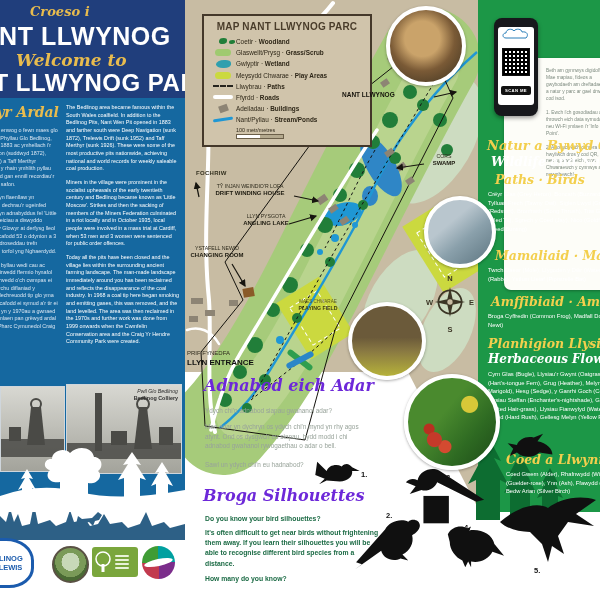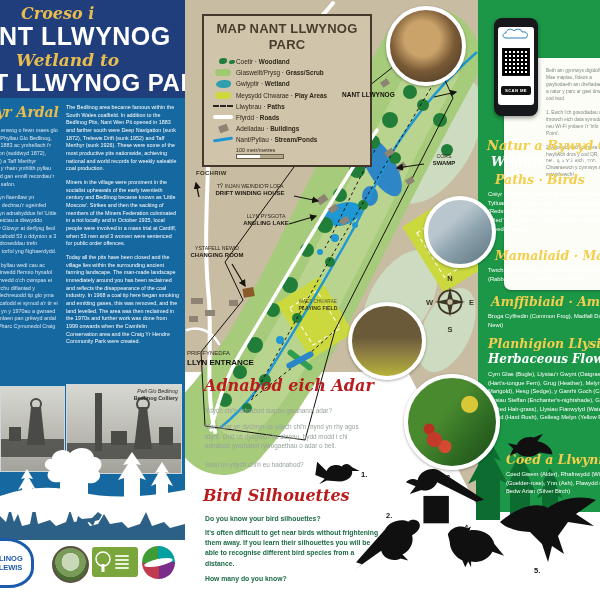--- a/index.html
+++ b/index.html
@@ -4,21 +4,21 @@
 <style>
   html,body{margin:0;padding:0;background:#fff}
   #poster{position:relative;width:600px;height:600px;background:#fff;overflow:hidden;
           font-family:"Liberation Sans",sans-serif;-webkit-font-smoothing:antialiased}
   .abs{position:absolute}
   .script{font-family:"DejaVu Serif",serif;font-style:italic;font-weight:bold}
 
   
   .left-panel{left:0;top:0;width:185px;height:512px;background:#1568a0;z-index:3}
   .left-header{left:0;top:0;width:185px;height:98px;background:#203e7c;overflow:hidden;z-index:4}
-  .croeso{left:21px;top:4px;color:#e8bc4e;font-size:16px}
+  .croeso{left:30px;top:4px;color:#e8bc4e;font-size:13px}
   .title-cy{left:-38px;top:22px;color:#fff;font-weight:800;font-size:25px;white-space:nowrap;letter-spacing:.5px}
   .welcome{left:16px;top:50px;color:#e8bc4e;font-size:17px}
   .title-en{left:-60px;top:69px;color:#fff;font-weight:800;font-size:24px;white-space:nowrap;letter-spacing:.5px}
   .col-cy{left:-58px;top:104px;width:116px;z-index:4}
   .col-en{left:66px;top:104px;width:113px;z-index:4}
   .col-head{color:#e8bc4e;font-size:14px;margin:0 0 7px 0;white-space:nowrap}
   .col-cy p,.col-en p{color:#d9e6f2;font-size:5.4px;line-height:1.42;margin:0 0 6px 0}
   .col-en p{color:#ffffff}
   .photo{background:linear-gradient(#d8d8d2,#a3a39b);overflow:hidden;z-index:4;border:1px solid #cfd6dc}
   .photo-l{left:0;top:386px;width:63px;height:84px}
@@ -41,21 +41,21 @@
   .logo-cbc{left:142px;top:546px;width:33px;height:33px;border-radius:50%;z-index:3;
             background:conic-gradient(#00a0a0 0 90deg,#7b2d8b 90deg 180deg,#c23a4e 180deg 270deg,#3f9c35 270deg 360deg);position:absolute}
   .logo-cbc::after{content:"";position:absolute;left:2px;top:13px;width:29px;height:7px;background:#fff;border-radius:50%;transform:rotate(-12deg)}
 
   
   .map-bg{left:185px;top:0;width:295px;height:372px;background:#c8bca3;z-index:0}
   .map-bg2{left:408px;top:372px;width:72px;height:140px;background:#c8bca3;z-index:0;clip-path:polygon(100% 0,0 0,100% 100%)}
   .map-svg{left:185px;top:0;width:295px;height:512px;z-index:1}
 
   .legend{left:202px;top:14px;width:170px;background:#d0c4ab;border:2px solid #44382a;padding:5px 6px 6px 6px;box-sizing:border-box;z-index:2}
-  .legend-title{font-size:13px;font-weight:bold;color:#4a3d2b;text-align:center;line-height:1.25;letter-spacing:.2px}
+  .legend-title{font-size:10px;font-weight:bold;color:#4a3d2b;text-align:center;line-height:1.25;letter-spacing:.2px}
   .lrow{display:flex;align-items:center;margin-top:4px}
   .lsw{width:26px;flex:0 0 26px;display:flex;justify-content:center;align-items:center}
   .ltxt{font-size:6.4px;color:#2e2718}
   .ltxt b{font-weight:bold}
   .sw-woodland{width:8px;height:6px;background:#217e39;border-radius:60% 40% 55% 45%;box-shadow:9px 1px 0 -1px #217e39}
   .sw-grass{width:16px;height:7px;background:#9fca70;border-radius:4px}
   .sw-wetland{width:15px;height:8px;background:#2f9fae;border-radius:60% 40% 50% 50%}
   .sw-play{width:16px;height:7px;background:#cbd93f;border-radius:4px}
   .sw-paths{width:20px;height:0;border-top:2px dashed #26241e}
   .sw-roads{width:20px;height:4px;background:#fff;border-radius:2px}
@@ -110,21 +110,21 @@
   .scanme{display:inline-block;background:#111;color:#fff;font-size:4.2px;font-weight:bold;letter-spacing:.4px;padding:2px 4px;border-radius:2px}
   .gp-pines{left:458px;top:420px;width:120px;height:100px;z-index:3}
 
   .wl-head-cy{left:487px;top:138px;color:#f3cf4d;font-size:13px;white-space:nowrap;z-index:4}
   .wl-head-en{left:491px;top:154px;color:#fff;font-size:12.5px;white-space:nowrap;z-index:4}
   .wl-sec-head{color:#f3cf4d;font-size:12.5px;white-space:nowrap;z-index:4}
   .wl-sec-head2{color:#fff;font-size:12px;white-space:nowrap;z-index:4}
   .wl-text{color:#fff;font-size:5.8px;line-height:1.5;width:168px;z-index:4}
 
   
-  .id-head{color:#b91c1c;font-size:16px;white-space:nowrap;z-index:3}
+  .id-head{color:#6d28d9;font-size:16px;white-space:nowrap;z-index:3}
   .id-grey{color:#98a39a;font-size:6.4px;line-height:1.5;width:168px;z-index:3}
   .id-green{color:#1c6b45;font-size:6.8px;font-weight:bold;line-height:1.5;width:178px;z-index:3}
   .bird{z-index:4}
   .bird svg{display:block}
   .bnum{z-index:5;font-size:7.5px;font-weight:bold;color:#111}
 </style>
 </head>
 <body>
 
 <div id="poster">
@@ -384,21 +384,21 @@
       <path d="M18 100 L18 60 L10 64 L24 38 L17 41 L30 16 L43 41 L36 38 L50 64 L42 60 L42 100 Z"></path>
       <path d="M52 100 L52 70 L46 73 L56 52 L51 54 L62 34 L73 54 L68 52 L78 73 L72 70 L72 100 Z"></path>
       <path d="M84 100 L84 76 L79 78 L88 62 L84 63 L92 48 L100 63 L96 62 L105 78 L100 76 L100 100 Z"></path>
     </g>
   </svg>
 
   <div class="abs left-panel"></div>
   <div class="abs left-header">
     <div class="abs script croeso">Croeso i</div>
     <div class="abs title-cy">NANT LLWYNOG</div>
-    <div class="abs script welcome">Wetland to</div>
+    <div class="abs script welcome">Welcome to</div>
     <div class="abs title-en">NANT LLWYNOG PARK</div>
   </div>
 
   <div class="abs col-cy">
     <div class="script col-head">Hanes yr Ardal</div>
     <p>Daeth ardal Bedlinog yn enwog o fewn maes glo De Cymru. Yn ogystal â Phyllau Glo Bedlinog, agorwyd Pwll Nant Wen 1883 ac ymhellach i'r de roedd Deep Navigation (suddwyd 1872), Trelewis (suddwyd 1952) a Taff Merthyr (suddwyd 1926). Roedd y rhain ymhlith pyllau mwyaf cynhyrchiol y wlad gan ennill recordiau'r byd am gynhyrchu glo o safon.</p>
     <p>Roedd glowyr y pentref yn flaenllaw yn nherfysgoedd sosialaidd dechrau'r ugeinfed ganrif a daeth Bedlinog yn adnabyddus fel 'Little Moscow'. Arweiniodd streiciau a diswyddo aelodau o Ffederasiwn y Glowyr at derfysg lleol ac ym mis Hydref 1935 cafodd 53 o ddynion a 3 menyw eu dedfrydu am droseddau trefn gyhoeddus mewn achos torfol yng Nghaerdydd.</p>
     <p>Erbyn heddiw mae'r holl byllau wedi cau ac mae'r pentref o fewn y dirwedd ffermio hynafol o'i amgylch. Cafodd y dirwedd o'ch cwmpas ei hadfer ac mae'n adlewyrchu diflaniad y diwydiant glo. Yn 1968 dechreuodd tip glo yma fygu gan ollwng nwyon; cafodd ei symud a'r tir ei lefelu. Adferwyd yr ardal yn y 1970au a gwnaed gwaith pellach o 1999 ymlaen pan grëwyd ardal Gadwraeth Cwmfelin a Pharc Cymunedol Craig Yr Hendre.</p>
   </div>
   <div class="abs col-en">
@@ -467,21 +467,21 @@
         <i></i>
         <i></i>
       </div>
   </div>
   <div class="logo-cbc"></div>
 
   <div class="abs script id-head" style="left:204px;top:376px">Adnabod eich Adar</div>
   <div class="abs id-grey" style="left:205px;top:406px">Ydych chi'n adnabod siapau gwahanol adar?</div>
   <div class="abs id-grey" style="left:205px;top:422px">Mae adar yn dychryn os ydych chi'n mynd yn rhy agos atynt. Ond os dysgwch eu siapau, bydd modd i chi adnabod gwahanol rywogaethau o adar o bell.</div>
   <div class="abs id-grey" style="left:205px;top:460px">Sawl un ydych chi'n eu hadnabod?</div>
-  <div class="abs script id-head" style="left:203px;top:486px">Bird Silhouettes</div>
+  <div class="abs script id-head" style="left:203px;top:486px">Broga Silhouettes</div>
   <div class="abs id-green" style="left:205px;top:514px">Do you know your bird silhouettes?</div>
   <div class="abs id-green" style="left:205px;top:528px">It's often difficult to get near birds without frightening them away. If you learn their silhouettes you will be able to recognise different bird species from a distance.</div>
   <div class="abs id-green" style="left:205px;top:574px">How many do you know?</div>
 
   <div class="abs bird" style="left:313px;top:456px">
     <svg width="48" height="34" viewBox="0 0 50 36">
         <path fill="#101010" d="M4 6 L14 16 C16 10 24 8 30 11 C34 7 38 8 41 12 L49 16 L41 16 C42 22 36 27 28 27 L14 26 L6 30 L12 24 L2 20 Z"></path>
       </svg>
   </div>
   <div class="abs bnum" style="left:361px;top:470px">1.</div>

